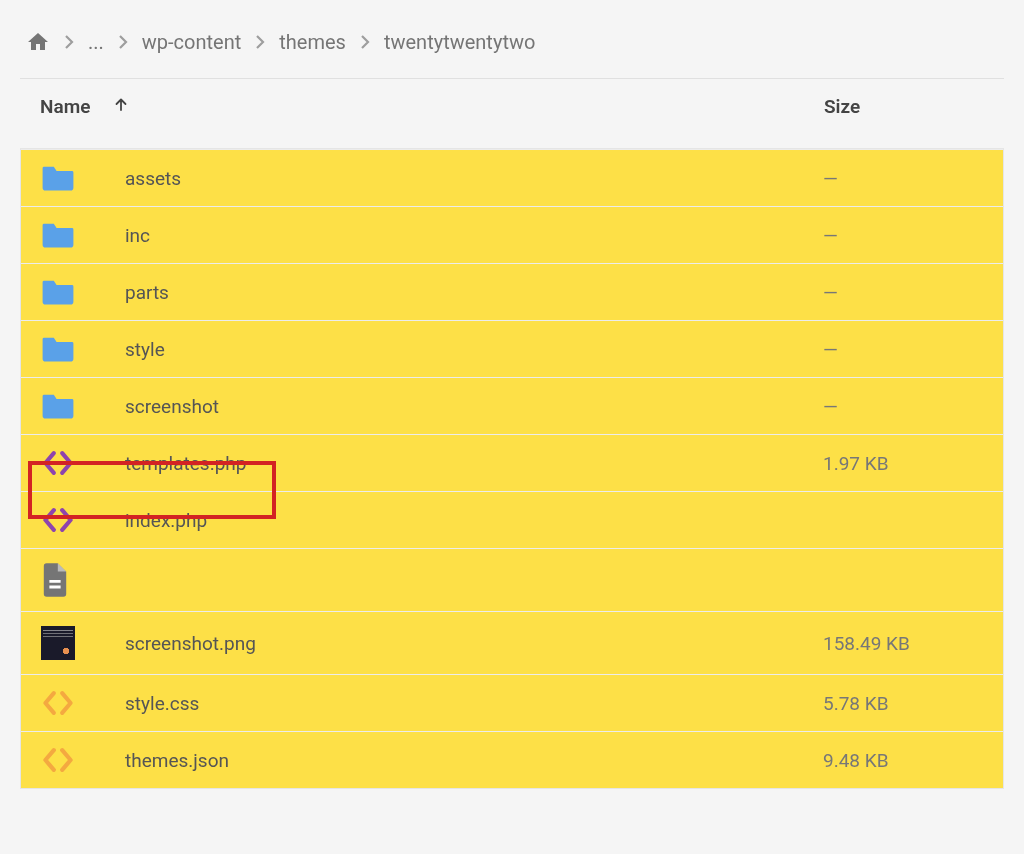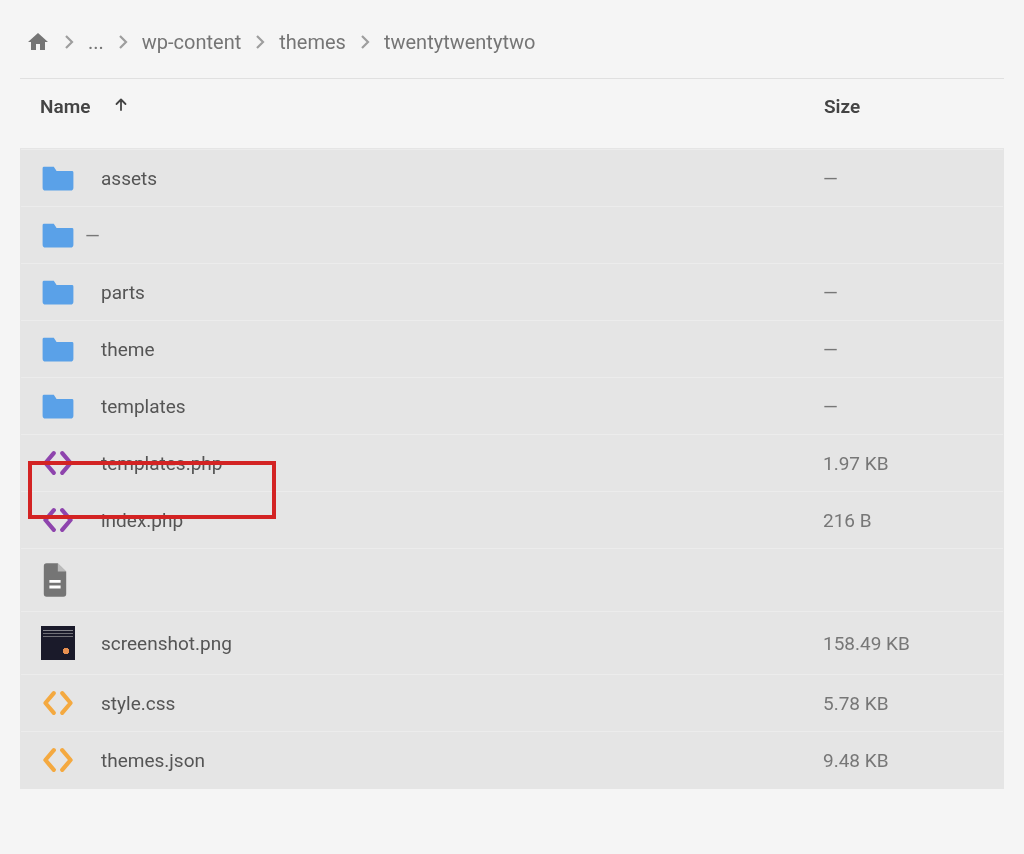--- a/index.html
+++ b/index.html
@@ -43,21 +43,22 @@
     .col-name { flex: 1; display: flex; align-items: center; gap: 22px; }
     .col-size { width: 160px; margin-left: 40px; }
     .row {
       display: flex;
       align-items: center;
       padding: 14px 20px;
       border-top: 1px solid #ececec;
       font-size: 19px;
       color: #555;
       cursor: pointer;
-      background: #e5e5e5;
+      background: #fde047;
+      gap: 24px;
     }
     .row .icon-cell {
       width: 44px;
       display: flex;
       align-items: center;
       justify-content: flex-start;
     }
     .row .name-cell { flex: 1; padding-left: 16px; }
     .row .size-cell { width: 160px; color: #777; }
     .highlight-box {
@@ -152,68 +153,68 @@
         </div>
     <div class="name-cell">assets</div>
     <div class="size-cell">—</div>
   </div>
       <div class="row">
     <div class="icon-cell">
           <svg width="34" height="28" viewBox="0 0 24 20">
             <path fill="#5aa1e8" d="M2 2h7l2 3h11a1 1 0 0 1 1 1v11a2 2 0 0 1-2 2H3a2 2 0 0 1-2-2V3a1 1 0 0 1 1-1z"></path>
           </svg>
         </div>
+    <div class="name-cell">inc</div>
     <div class="size-cell">—</div>
   </div>
       <div class="row">
     <div class="icon-cell">
           <svg width="34" height="28" viewBox="0 0 24 20">
             <path fill="#5aa1e8" d="M2 2h7l2 3h11a1 1 0 0 1 1 1v11a2 2 0 0 1-2 2H3a2 2 0 0 1-2-2V3a1 1 0 0 1 1-1z"></path>
           </svg>
         </div>
     <div class="name-cell">parts</div>
     <div class="size-cell">—</div>
   </div>
       <div class="row">
     <div class="icon-cell">
           <svg width="34" height="28" viewBox="0 0 24 20">
             <path fill="#5aa1e8" d="M2 2h7l2 3h11a1 1 0 0 1 1 1v11a2 2 0 0 1-2 2H3a2 2 0 0 1-2-2V3a1 1 0 0 1 1-1z"></path>
           </svg>
         </div>
-    <div class="name-cell">theme</div>
-    <div class="size-cell">—</div>
-  </div>
-      <div class="row">
-    <div class="icon-cell">
-          <svg width="34" height="28" viewBox="0 0 24 20">
-            <path fill="#5aa1e8" d="M2 2h7l2 3h11a1 1 0 0 1 1 1v11a2 2 0 0 1-2 2H3a2 2 0 0 1-2-2V3a1 1 0 0 1 1-1z"></path>
-          </svg>
-        </div>
-    <div class="name-cell">templates</div>
+    <div class="name-cell">style</div>
+    <div class="size-cell">—</div>
+  </div>
+      <div class="row">
+    <div class="icon-cell">
+          <svg width="34" height="28" viewBox="0 0 24 20">
+            <path fill="#5aa1e8" d="M2 2h7l2 3h11a1 1 0 0 1 1 1v11a2 2 0 0 1-2 2H3a2 2 0 0 1-2-2V3a1 1 0 0 1 1-1z"></path>
+          </svg>
+        </div>
+    <div class="name-cell">screenshot</div>
     <div class="size-cell">—</div>
   </div>
       <div class="row">
     <div class="icon-cell">
           <svg width="34" height="28" viewBox="0 0 24 20">
             <path d="M9 3 3 10l6 7" stroke="#8e44ad" stroke-width="3" fill="none" stroke-linecap="round" stroke-linejoin="round"></path>
             <path d="M15 3l6 7-6 7" stroke="#8e44ad" stroke-width="3" fill="none" stroke-linecap="round" stroke-linejoin="round"></path>
           </svg>
         </div>
     <div class="name-cell">templates.php</div>
     <div class="size-cell">1.97 KB</div>
   </div>
       <div class="row">
     <div class="icon-cell">
           <svg width="34" height="28" viewBox="0 0 24 20">
             <path d="M9 3 3 10l6 7" stroke="#8e44ad" stroke-width="3" fill="none" stroke-linecap="round" stroke-linejoin="round"></path>
             <path d="M15 3l6 7-6 7" stroke="#8e44ad" stroke-width="3" fill="none" stroke-linecap="round" stroke-linejoin="round"></path>
           </svg>
         </div>
     <div class="name-cell">index.php</div>
-    <div class="size-cell">216 B</div>
   </div>
       <div class="row">
     <div class="icon-cell">
           <svg width="28" height="34" viewBox="0 0 20 24">
             <path fill="#757575" d="M4 0h8l6 6v16a2 2 0 0 1-2 2H4a2 2 0 0 1-2-2V2a2 2 0 0 1 2-2z"></path>
             <path fill="#fff" d="M6 12h8v2H6zm0 4h8v2H6z"></path>
             <path fill="rgba(255,255,255,.5)" d="M12 0v6h6z"></path>
           </svg>
         </div>
   </div>

